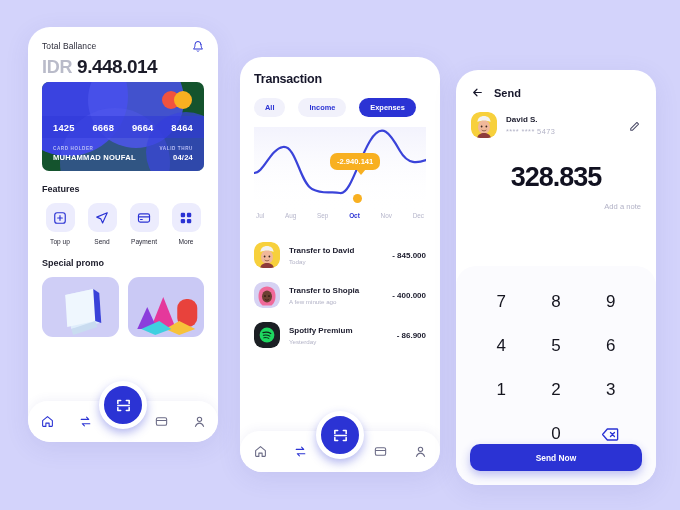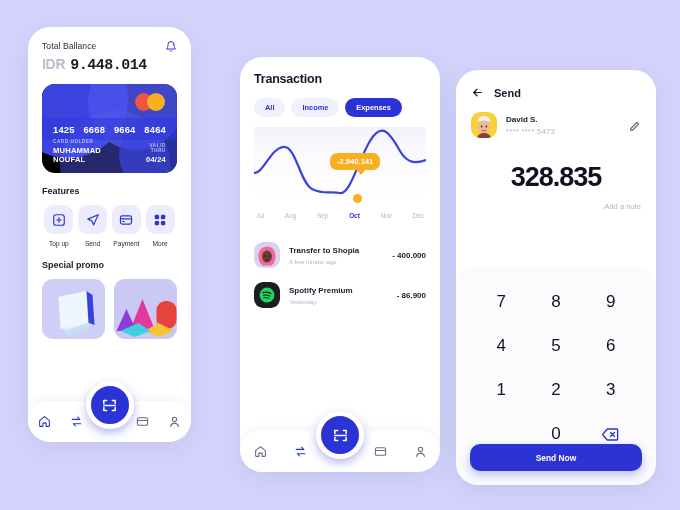--- a/index.html
+++ b/index.html
@@ -13,37 +13,37 @@
   .stage{position:absolute;inset:0;}
 
   
   .phone{
     position:absolute;
     background:#ffffff;
     border-radius:22px;
     box-shadow:0 6px 24px rgba(70,70,160,.10);
     overflow:hidden;
   }
-  #phone-home{left:28px;top:27px;width:163px;height:415px;}
+  #phone-home{left:28px;top:27px;width:190px;height:415px;}
   #phone-trx{left:240px;top:57px;width:200px;height:415px;}
   #phone-send{left:456px;top:70px;width:200px;height:415px;}
 
   
   .home-pad{padding:14px 14px 0 14px;}
   .row-between{display:flex;align-items:flex-start;justify-content:space-between;}
   .lbl-total{font-size:8.5px;color:#2c2c3a;letter-spacing:.1px;font-weight:400;}
   .bell{width:12px;height:13px;position:relative;flex:none;margin-top:-1px;}
   .bell svg{display:block;}
   .balance{margin-top:3px;display:flex;align-items:baseline;gap:5px;}
-  .balance .cur{font-size:14px;color:#b9bbc9;font-weight:700;letter-spacing:-.3px;}
-  .balance .amt{font-size:15px;color:#1b1b28;font-weight:700;letter-spacing:-.5px;font-family:Liberation Mono, monospace;}
+  .balance .cur{font-size:18px;color:#b9bbc9;font-weight:700;letter-spacing:-.3px;}
+  .balance .amt{font-size:19px;color:#1b1b28;font-weight:700;letter-spacing:-.5px;}
 
   .card{
-    margin-top:10px;height:89px;border-radius:13px;position:relative;overflow:hidden;
-    background:#000000;
+    margin-top:4px;height:89px;border-radius:7px;position:relative;overflow:hidden;
+    background:#14532d;
   }
   .card .blob{position:absolute;border-radius:50%;}
   .card .b1{width:120px;height:120px;left:-34px;top:-46px;background:#3a43e0;}
   .card .b2{width:96px;height:96px;left:46px;top:-30px;background:#4a52ea;opacity:.85;}
   .card .b3{width:110px;height:110px;left:18px;top:26px;background:#5158ee;opacity:.45;}
   .card .b4{width:80px;height:80px;right:-22px;top:30px;background:#3b44df;opacity:.7;}
   .card .stripe{position:absolute;left:0;right:0;top:34px;height:22px;background:#2f38d8;opacity:.55;}
   .mc{position:absolute;right:10px;top:9px;width:32px;height:18px;}
   .mc i{position:absolute;top:0;width:18px;height:18px;border-radius:50%;display:block;}
   .mc .mc-l{left:0;background:#f0533f;}
@@ -88,21 +88,21 @@
     display:flex;align-items:center;justify-content:center;
     box-shadow:0 4px 10px rgba(43,51,212,.35);
     border:5px solid #fff;box-sizing:content-box;
   }
   #home-fab{bottom:13px;}
   #trx-fab{bottom:13px;}
 
   
   .trx-pad{padding:15px 14px 0 14px;}
   .trx-title{font-size:12.5px;font-weight:700;color:#16162a;letter-spacing:-.2px;}
-  .chips{display:flex;gap:6px;margin-top:12px;}
+  .chips{display:flex;gap:13px;margin-top:12px;}
   .chip{
     padding:5px 11px;border-radius:11px;font-size:7.4px;font-weight:700;
     background:#f1f1fb;color:#2b33d4;
   }
   .chip.active{background:#2b33d4;color:#fff;}
 
   .chart-wrap{position:relative;margin-top:10px;height:98px;}
   .chart-wrap svg{display:block;width:100%;height:84px;}
   .tip{
     position:absolute;left:76px;top:26px;
@@ -333,20 +333,38 @@
           <span>Aug</span>
           <span>Sep</span>
           <span class="on">Oct</span>
           <span>Nov</span>
           <span>Dec</span>
         </div>
       </div>
 
       <div class="trx-list">
 
+        <div class="trx-item">
+          <div class="av">
+            <svg viewBox="0 0 26 26" width="26" height="26">
+              <rect width="26" height="26" rx="8" fill="#f7d03c"></rect>
+              <ellipse cx="13" cy="15" rx="6" ry="7" fill="#f0b89a"></ellipse>
+              <path d="M6.5 10c0-4 3-6 6.5-6s6.5 2 6.5 6c-2-1-4.5-1.5-6.5-1.5S8.5 9 6.5 10z" fill="#f2f2f2"></path>
+              <circle cx="10.6" cy="14.5" r="0.9" fill="#3a2a22"></circle>
+              <circle cx="15.4" cy="14.5" r="0.9" fill="#3a2a22"></circle>
+              <path d="M11 18.2c1.3 1 2.7 1 4 0" stroke="#8a5a45" stroke-width="0.9" fill="none" stroke-linecap="round"></path>
+              <path d="M6 26c1-3.6 3.6-5 7-5s6 1.4 7 5z" fill="#8e3b3b"></path>
+            </svg>
+          </div>
+          <div class="trx-main">
+            <div class="trx-name">Transfer to David</div>
+            <div class="trx-time">Today</div>
+          </div>
+          <div class="trx-amt">- 845.000</div>
+        </div>
 
         <div class="trx-item">
           <div class="av">
             <svg viewBox="0 0 26 26" width="26" height="26">
               <rect width="26" height="26" rx="8" fill="#d6d2f3"></rect>
               <path d="M4.5 14c0-6 3.5-9.5 8.5-9.5S21.5 8 21.5 14c0 5-2 8-4 9.5H8.5C6.5 22 4.5 19 4.5 14z" fill="#f06a9a"></path>
               <ellipse cx="13" cy="14.5" rx="5" ry="6" fill="#6b4030"></ellipse>
               <circle cx="11" cy="14" r="0.85" fill="#1d1008"></circle>
               <circle cx="15" cy="14" r="0.85" fill="#1d1008"></circle>
               <path d="M11.4 17.6c1 .8 2.2.8 3.2 0" stroke="#40201a" stroke-width="0.8" fill="none" stroke-linecap="round"></path>

